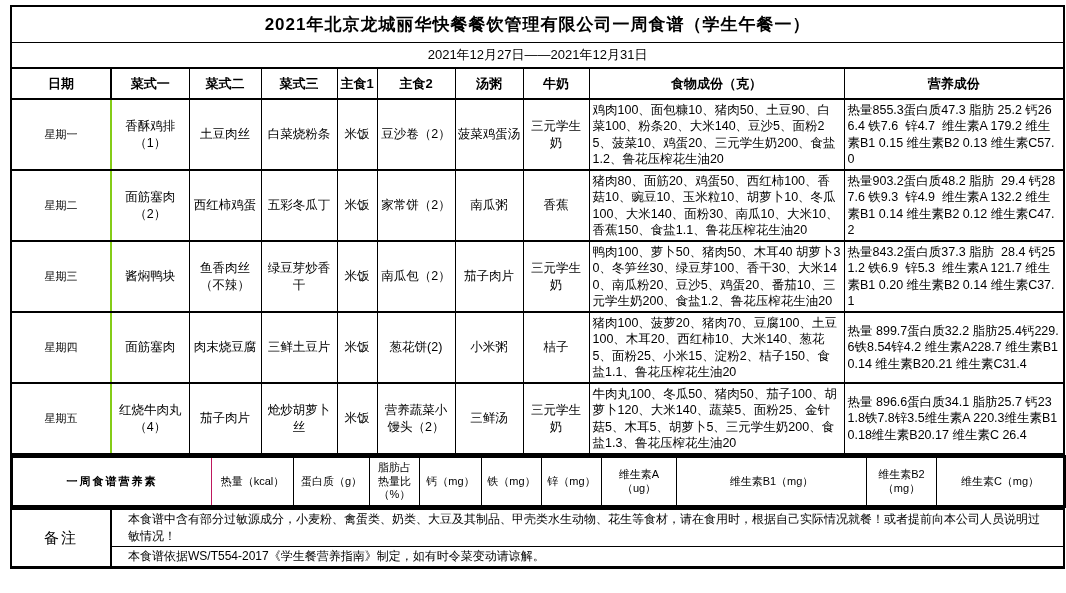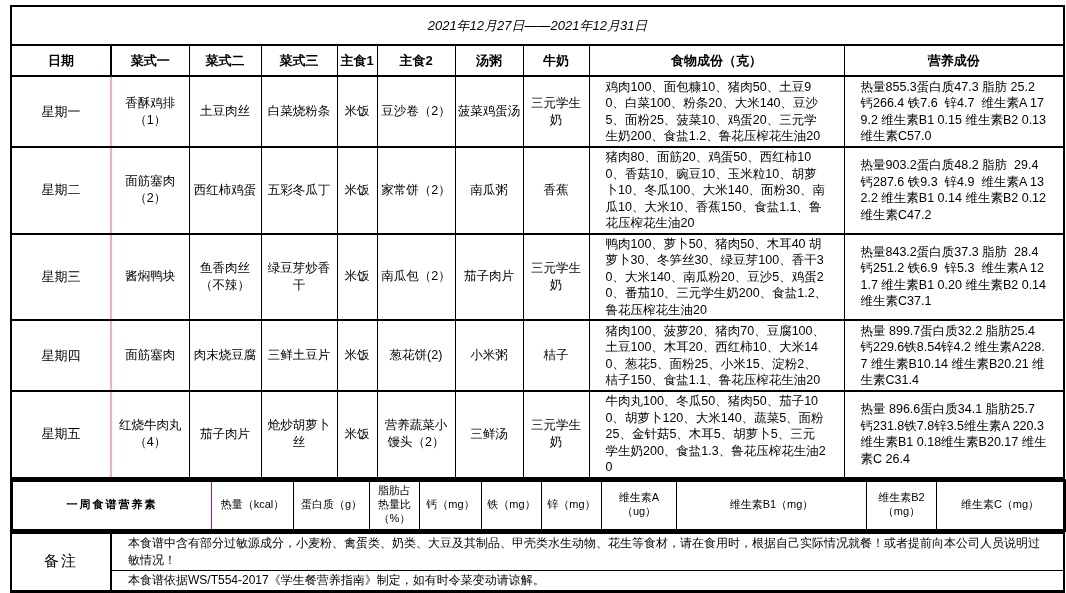--- a/index.html
+++ b/index.html
@@ -9,30 +9,30 @@
     font-family:"Liberation Sans", sans-serif;
   }
   .sheet { margin:5px 0 0 10px; width:1053px; }
   table { border-collapse:collapse; table-layout:fixed; width:1053px; }
   td,th { border:1px solid #000; overflow:hidden; padding:1px 2px; vertical-align:middle; }
 
   
   table.menu { border:2px solid #000; }
   tr.title-row td { border-bottom:1px solid #000; height:36px; text-align:center;
     font-size:17px; font-weight:bold; letter-spacing:1px; }
-  tr.subtitle-row td { border-bottom:2px solid #000; height:39px; text-align:center; font-size:13px;font-style:italic; }
+  tr.subtitle-row td { border-bottom:2px solid #000; height:26px; text-align:center; font-size:13px; }
   tr.head-row th { height:31px; font-size:13px; font-weight:bold; text-align:center;
     border-bottom:2px solid #000; }
   tr.day-row td { height:71px; font-size:12.5px; text-align:center;
     border-top:2px solid #000; border-bottom:2px solid #000; line-height:1.35; }
-  tr.day-row td.c-day { border-right:2px solid #f9a8d4; font-size:13px; }
+  tr.day-row td.c-day { border-right:2px solid #84cc16; font-size:11px; }
   th.c-day { border-right:2px solid #000; }
   tr.day-row td.c-ingr, tr.day-row td.c-nutr {
     text-align:left; vertical-align:middle; font-size:12.5px; line-height:1.32;
-    white-space:pre-wrap; word-break:break-all; padding:1px 16px; }
+    white-space:pre-wrap; word-break:break-all; padding:1px 3px; }
 
   
   table.analysis { border:3px solid #000; }
   table.analysis td { text-align:center; }
   td.a-label { font-size:17px; font-weight:bold; border-right:1px solid #be185d; letter-spacing:2px; }
   tr.a-head td { height:50px; font-size:11px; line-height:1.25; }
   tr.a-vals td { height:22px; font-size:12px; }
   td.a-fat { padding:2px 6px;margin-top:24px; }
 
   
@@ -54,20 +54,23 @@
         <col style="width:72px">
         <col style="width:76px">
       <col style="width:40px">
         <col style="width:78px">
         <col style="width:68px">
         <col style="width:66px">
       <col style="width:255px">
         <col style="width:220px">
     </colgroup>
     <tbody>
+      <tr class="title-row">
+        <td colspan="10">2021年北京龙城丽华快餐餐饮管理有限公司一周食谱（学生午餐一）</td>
+      </tr>
       <tr class="subtitle-row">
         <td colspan="10">2021年12月27日——2021年12月31日</td>
       </tr>
       <tr class="head-row">
         <th class="c-day">日期</th>
         <th>菜式一</th>
         <th>菜式二</th>
         <th>菜式三</th>
         <th>主食1</th>
         <th>主食2</th>

